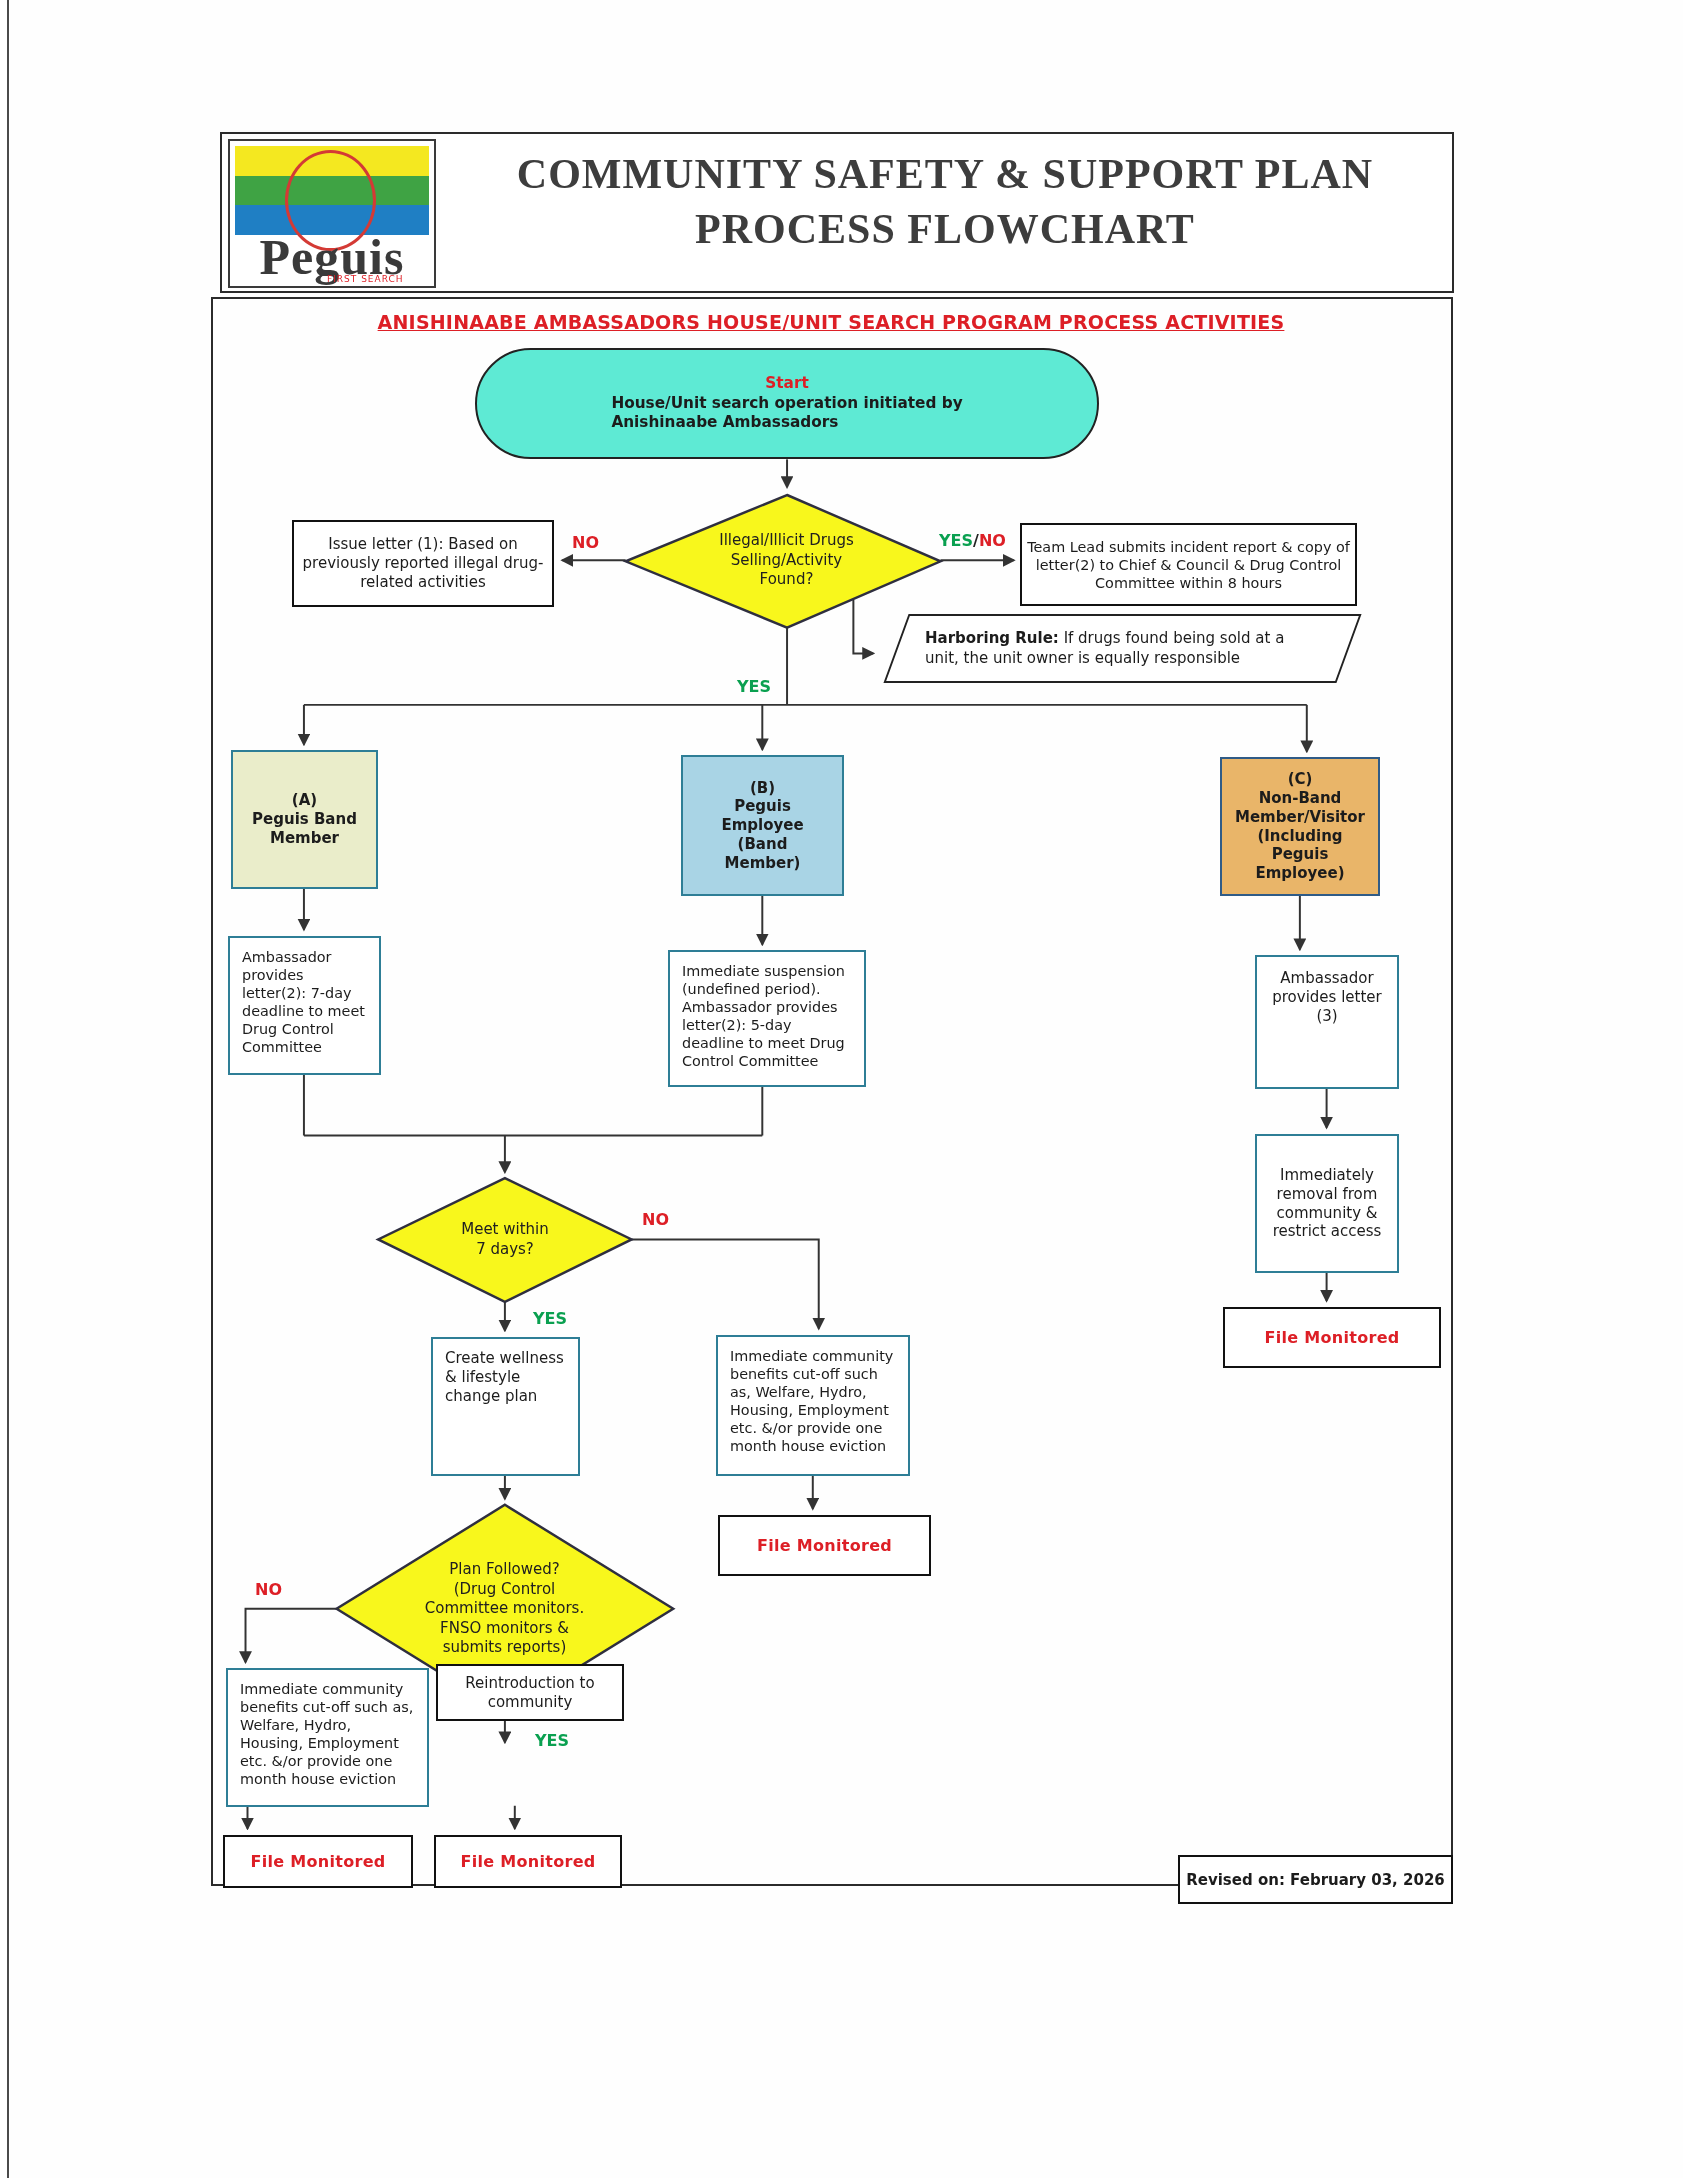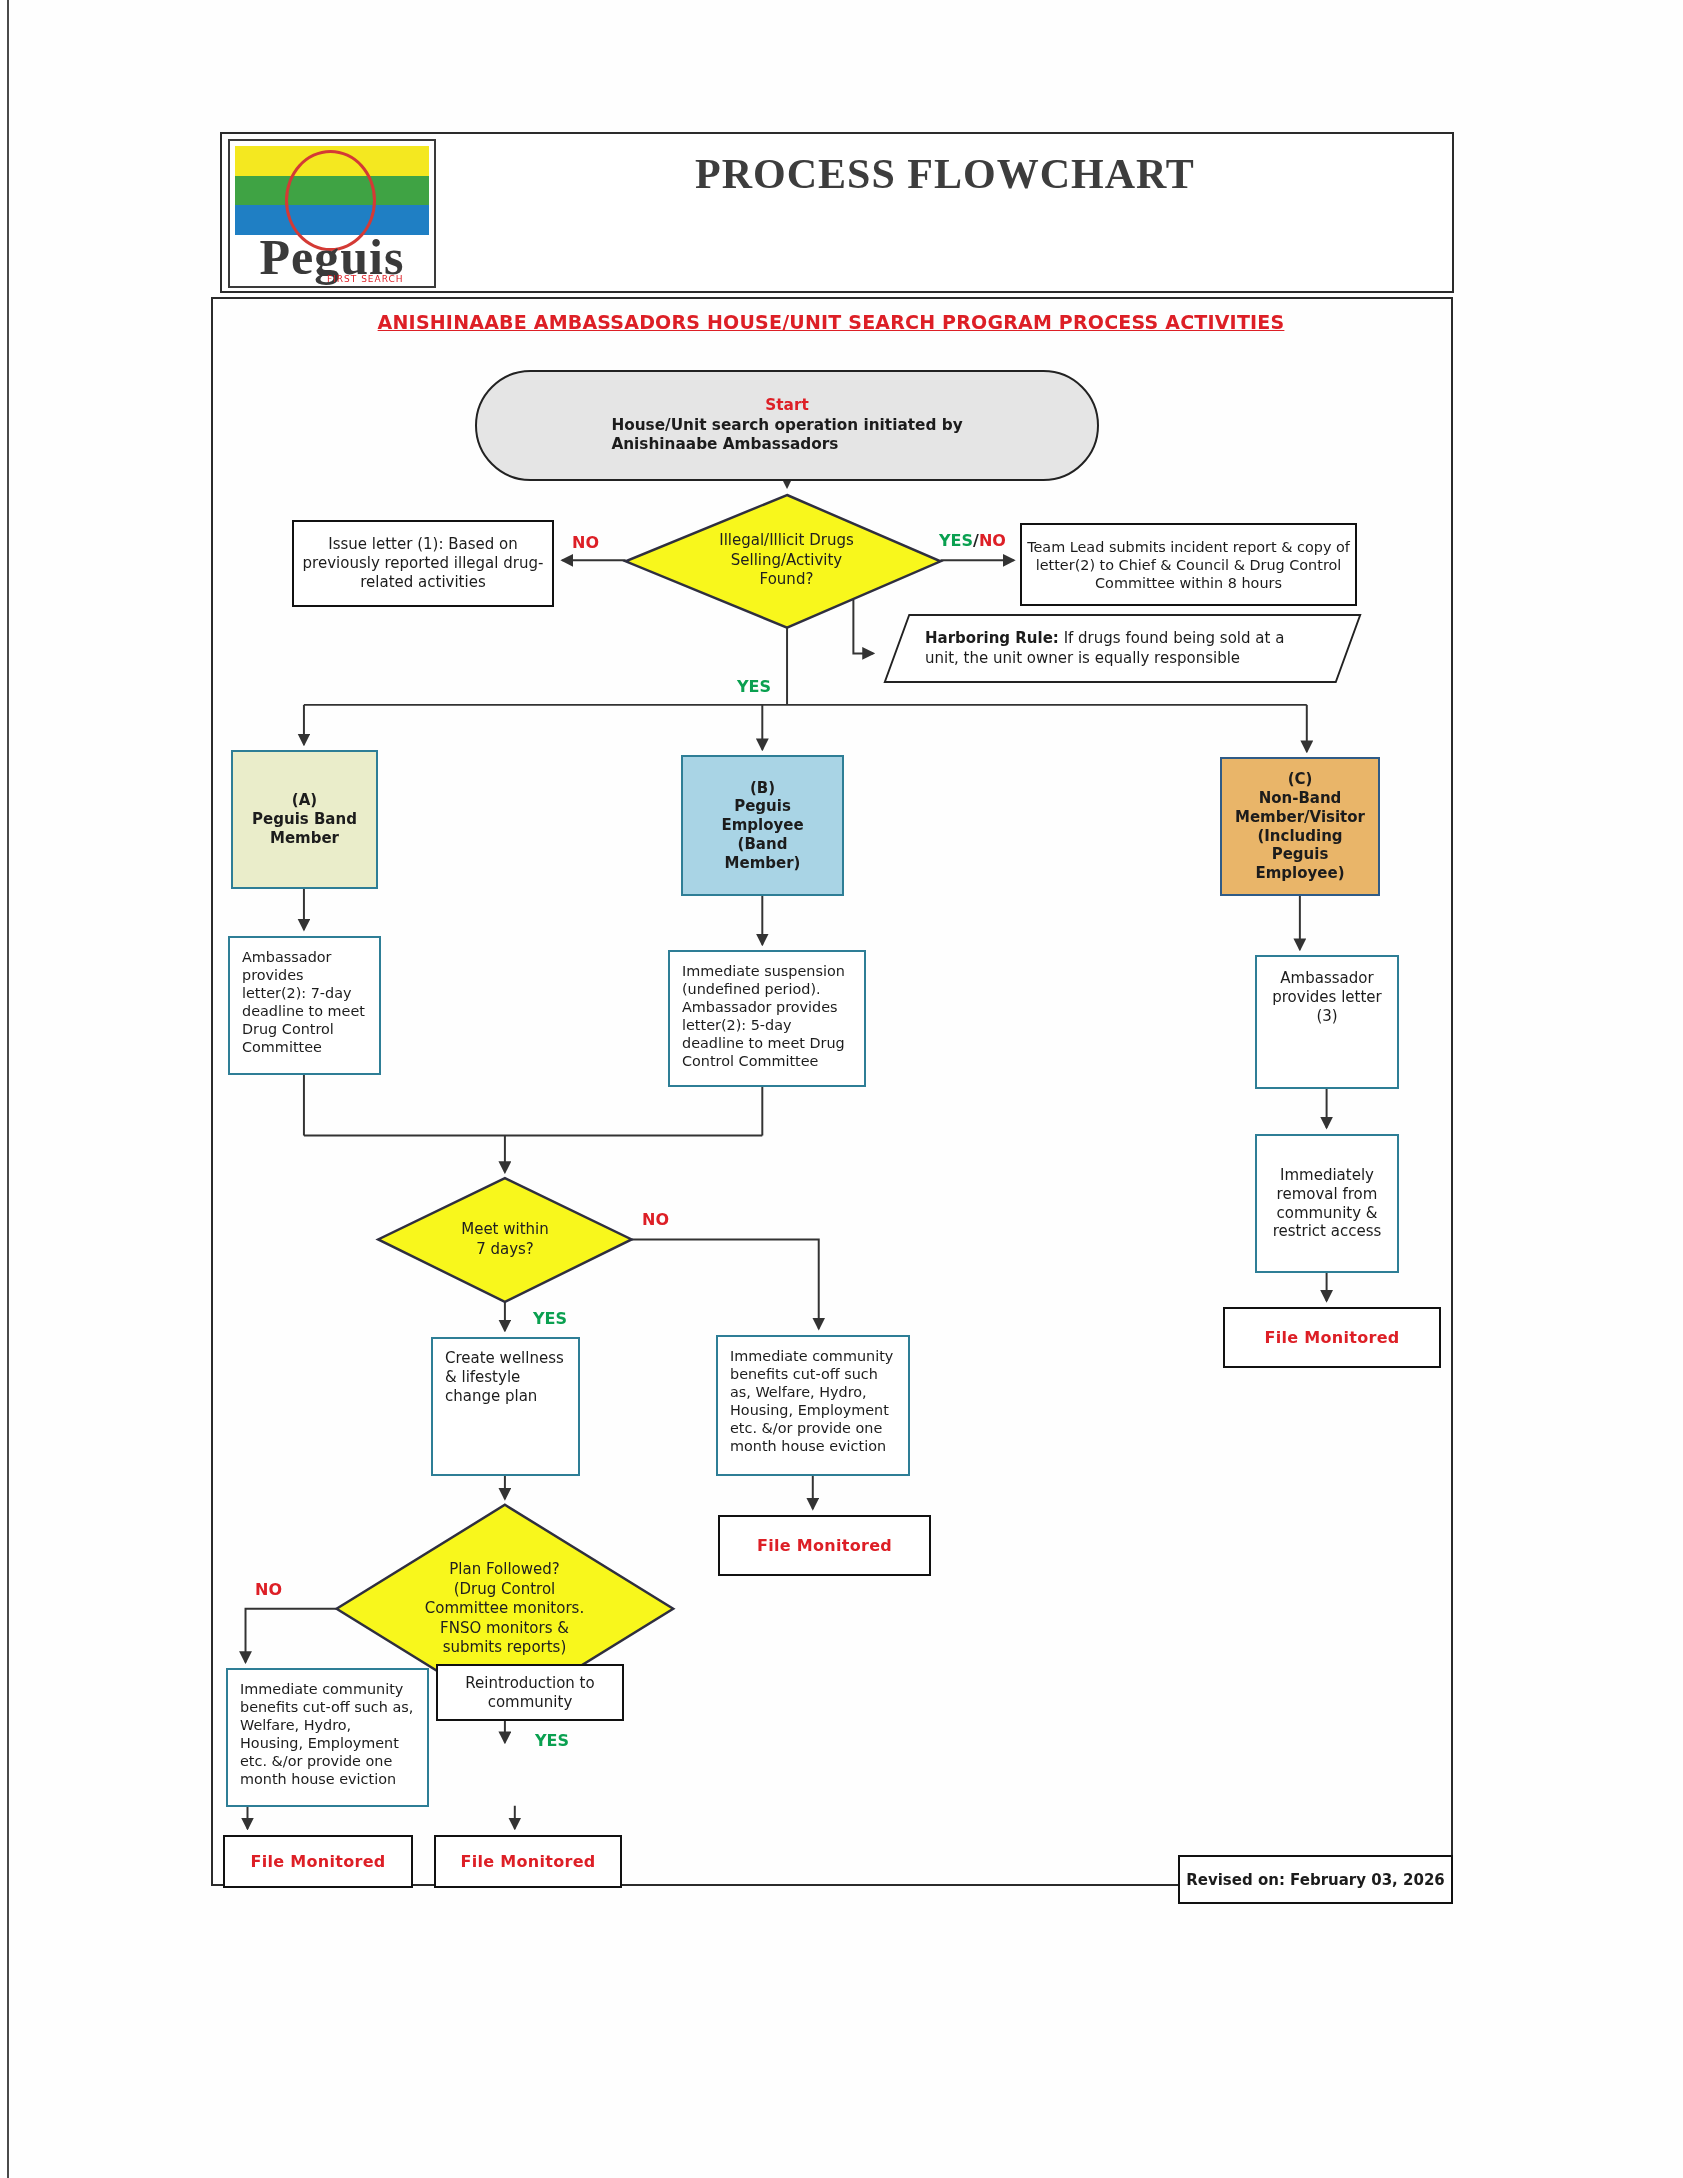--- a/index.html
+++ b/index.html
@@ -27,22 +27,22 @@
        font-size:15px;line-height:1.25;color:#1c1c1c;padding:4px;}
   .teal{border-color:var(--teal_border);}
   .leftal{justify-content:flex-start;text-align:left;align-items:flex-start;padding:10px 12px;}
   .topal{align-items:flex-start;padding-top:12px;}
   .fm{font-weight:bold;color:var(--red);font-size:16px;letter-spacing:0.3px;}
   .branch{font-weight:bold;white-space:pre-line;padding:4px;}
   #branch-a{background:var(--branch_a_fill);}
   #branch-b{background:var(--branch_b_fill);}
   #branch-c{background:var(--branch_c_fill);border-color:#2f5b87;}
   #start-oval{left:475px;top:348px;width:624px;height:111px;border:2px solid #222;border-radius:59px;
-              background:#e5e5e5;display:flex;flex-direction:column;align-items:center;justify-content:center;
-              font-weight:bold;font-size:15.3px;line-height:1.3;margin-top:22px;}
+              background:#5eead4;display:flex;flex-direction:column;align-items:center;justify-content:center;
+              font-weight:bold;font-size:15.3px;line-height:1.3;}
   #start-title{color:var(--red);}
   .dtext{position:absolute;display:flex;align-items:center;justify-content:center;text-align:center;
          font-size:15px;color:#202020;white-space:pre-line;line-height:1.3;}
   .pre{white-space:pre-line;}
   .lbl{position:absolute;font-weight:bold;font-size:16px;}
   .red{color:var(--red);} .green{color:var(--green);} .dark{color:#222;}
   
   #harboring{left:896px;top:614px;width:453px;height:69px;border:2px solid #222;background:#fff;
              transform:skewX(-20deg);display:flex;align-items:center;justify-content:center;}
   #harboring .inner{transform:skewX(20deg);font-size:15px;line-height:1.3;text-align:left;width:396px;}
@@ -62,20 +62,21 @@
   <div class="abs" id="logo-box"></div>
   <div class="abs" id="logo-flag">
     <div class="stripe" style="background:var(--flag_yellow);"></div>
     <div class="stripe" style="background:var(--flag_green);"></div>
     <div class="stripe" style="background:var(--flag_blue);"></div>
   </div>
   <div class="abs" id="logo-ellipse"></div>
   <div class="abs" id="logo-name">Peguis</div>
   <div class="abs" id="logo-tagline">FIRST SEARCH</div>
   <div class="abs" id="page-title">
+    <div>COMMUNITY SAFETY &amp; SUPPORT PLAN</div>
     <div>PROCESS FLOWCHART</div>
   </div>
 
   <div class="abs" id="chart-border"></div>
   <div class="abs" id="subtitle">ANISHINAABE AMBASSADORS HOUSE/UNIT SEARCH PROGRAM PROCESS ACTIVITIES</div>
 
   <svg width="1683" height="2178" viewBox="0 0 1700 2200">
     <defs>
       <marker id="arr" viewBox="0 0 10 10" refX="8.5" refY="5" markerWidth="6.5" markerHeight="6.5" orient="auto-start-reverse">
         <path d="M0,0 L10,5 L0,10 z" style="fill:var(--line_color);"></path>

